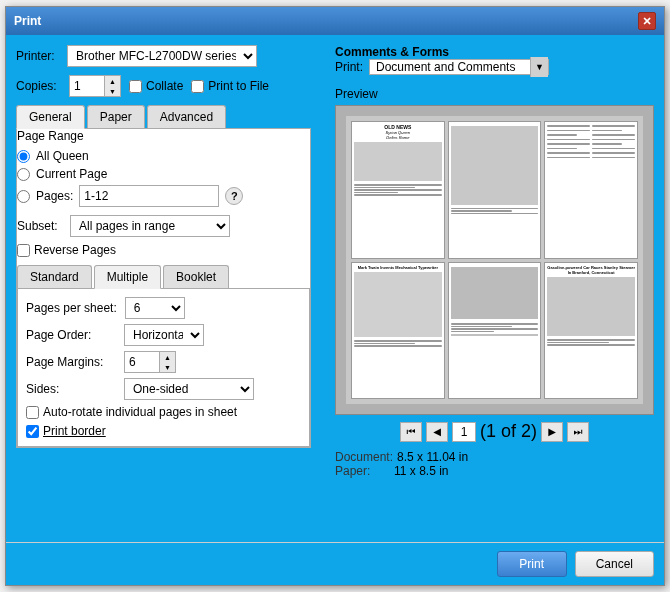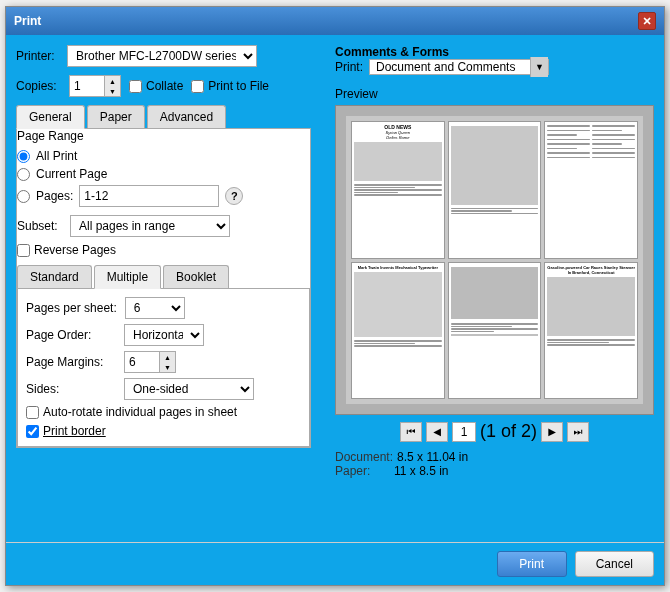--- a/index.html
+++ b/index.html
@@ -481,21 +481,21 @@
           <div class="tab active">General</div>
           <div class="tab">Paper</div>
           <div class="tab">Advanced</div>
         </div>
         <div class="tab-content">
 
           <div class="page-range-section">
             <div class="section-title">Page Range</div>
             <div class="radio-row">
               <input type="radio" name="pagerange" checked="" style="">
-              <span>All Print</span>
+              <span>All Queen</span>
             </div>
             <div class="radio-row">
               <input type="radio" name="pagerange" style="">
               <span>Current Page</span>
             </div>
             <div class="pages-row">
               <input type="radio" name="pagerange" style="">
               <span>Pages:</span>
               <input type="text" class="pages-input" value="1-12" style="">
               <div class="help-btn">?</div>

